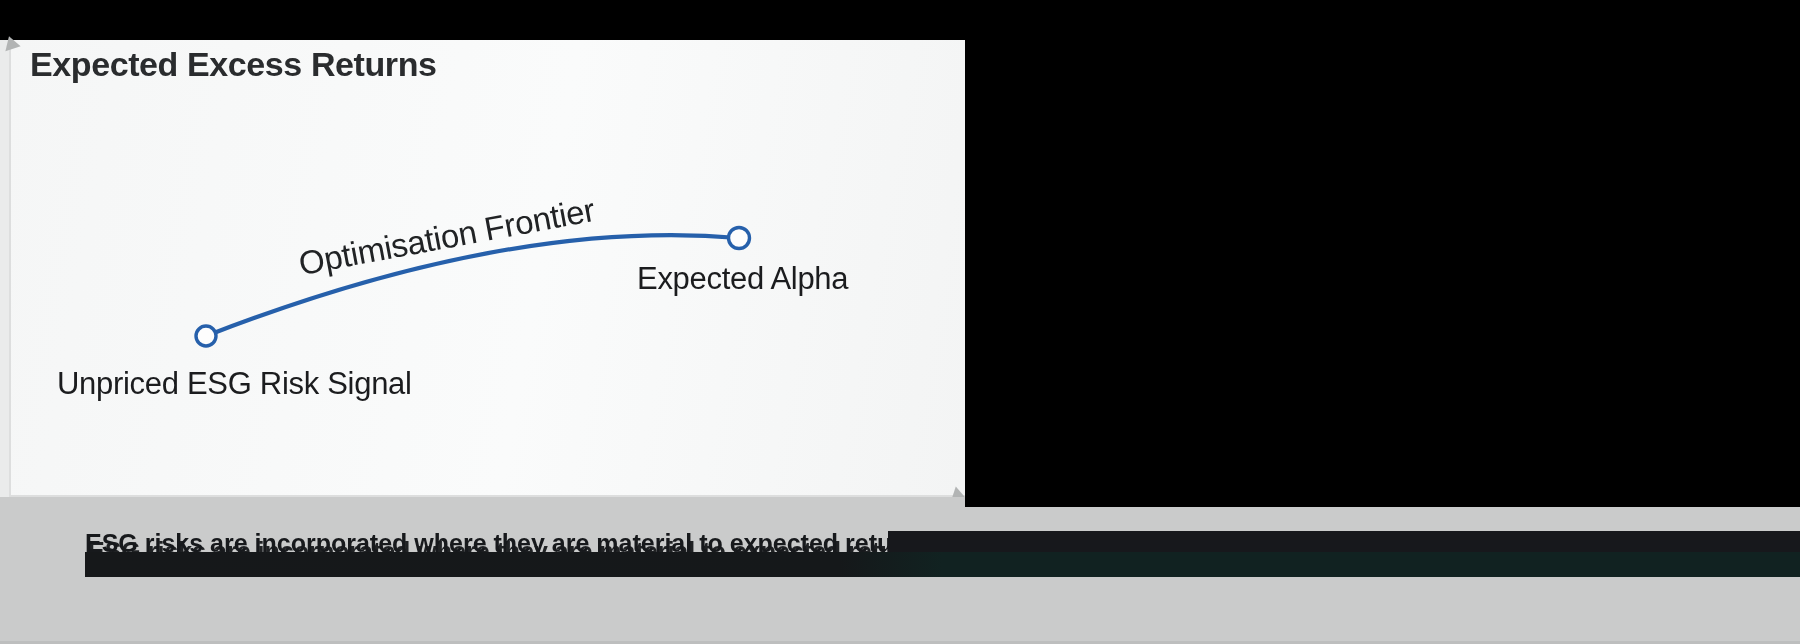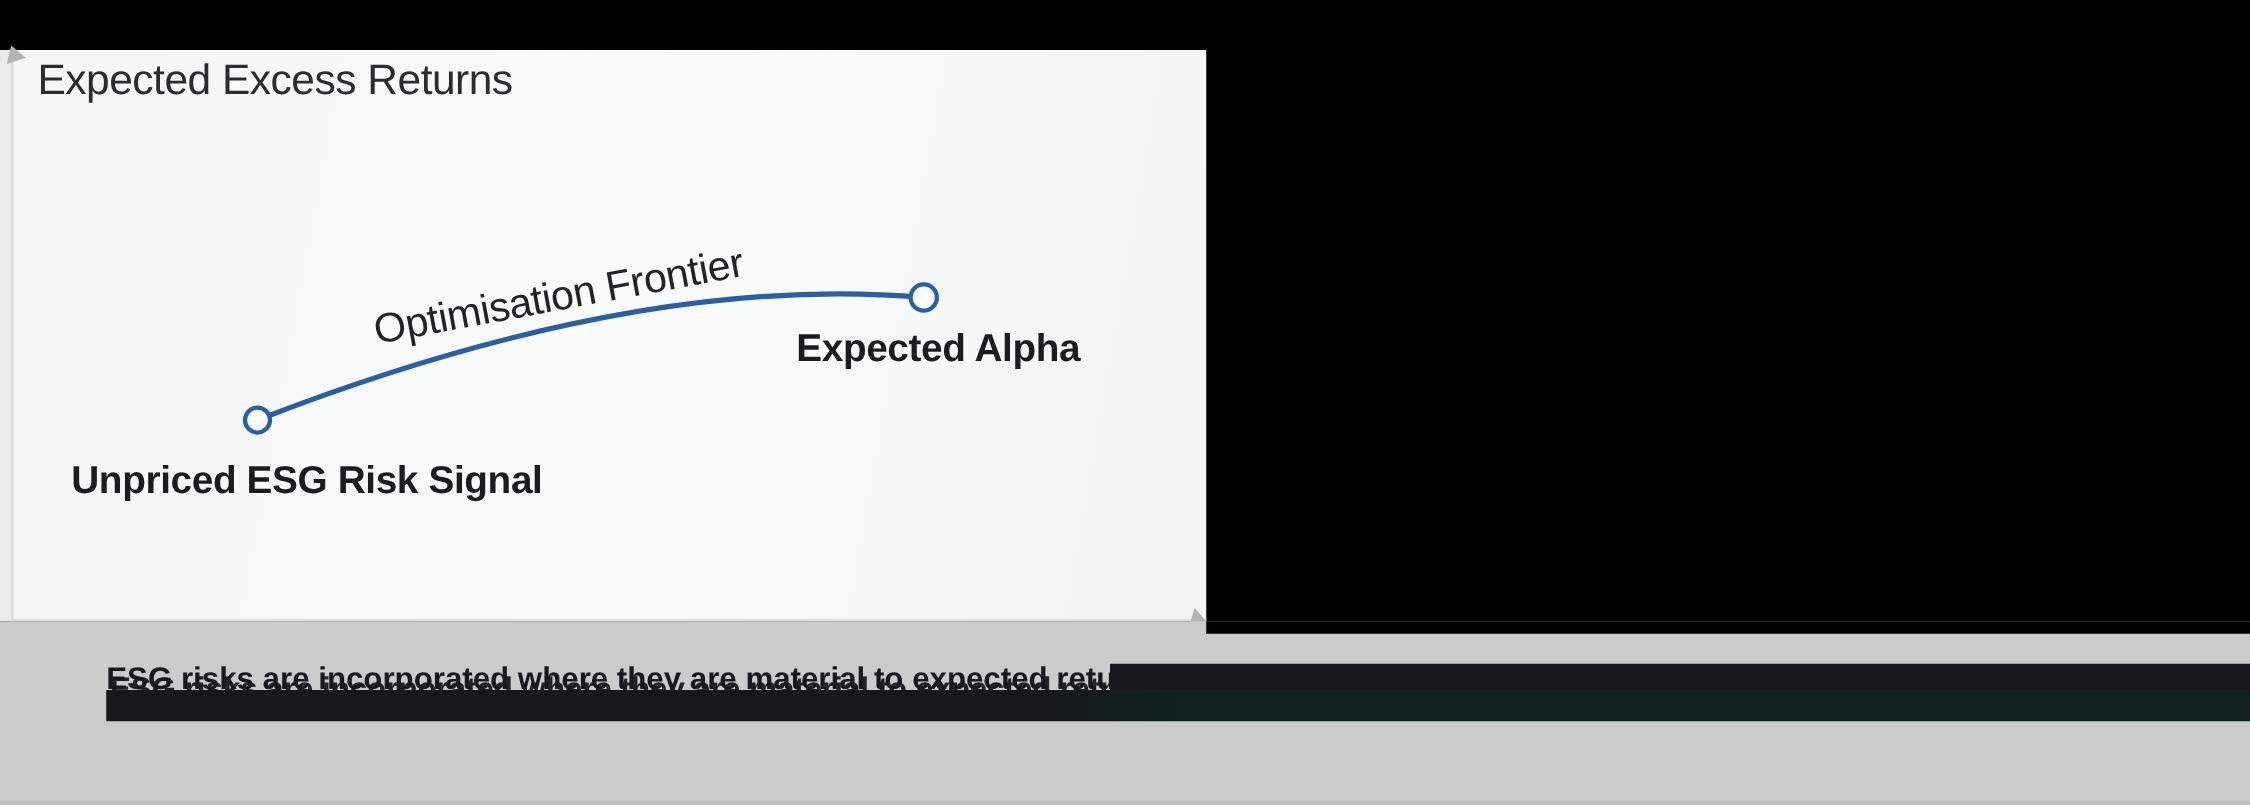--- a/index.html
+++ b/index.html
@@ -28,31 +28,31 @@
     transform:rotate(-18deg);
   }
   .axis-x-arrow{
     position:absolute;left:944px;top:448px;width:0;height:0;
     border-top:8px solid transparent;border-bottom:8px solid transparent;
     border-left:13px solid #b2b4b4;
     transform:rotate(18deg);
   }
   .panel-title{
     position:absolute;left:21px;top:5px;
-    font-size:34px;font-weight:400;color:#2a2c2e;letter-spacing:-0.4px;
+    font-size:34px;font-weight:700;color:#2a2c2e;letter-spacing:-0.4px;
   }
   .curve-svg{position:absolute;left:0;top:0;}
   .curve-label{
     position:absolute;left:294px;top:204px;height:40px;line-height:40px;
     font-size:33px;font-weight:400;color:#212325;letter-spacing:-0.3px;
     transform:rotate(-10.5deg);transform-origin:0 100%;white-space:nowrap;
   }
   .point-label{
     position:absolute;
-    font-size:31px;font-weight:700;color:#1b1c1e;letter-spacing:-0.3px;
+    font-size:31px;font-weight:400;color:#1b1c1e;letter-spacing:-0.3px;
     white-space:nowrap;
   }
   .label-start{left:48px;top:326px;text-align:right;}
   .label-end{left:628px;top:221px;}
   
   .gray-footer{
     position:absolute;left:0;top:497px;width:1800px;height:147px;
     background:#cacbcb;
   }
   .black-step{position:absolute;left:965px;top:497px;width:835px;height:10px;background:#000;}

